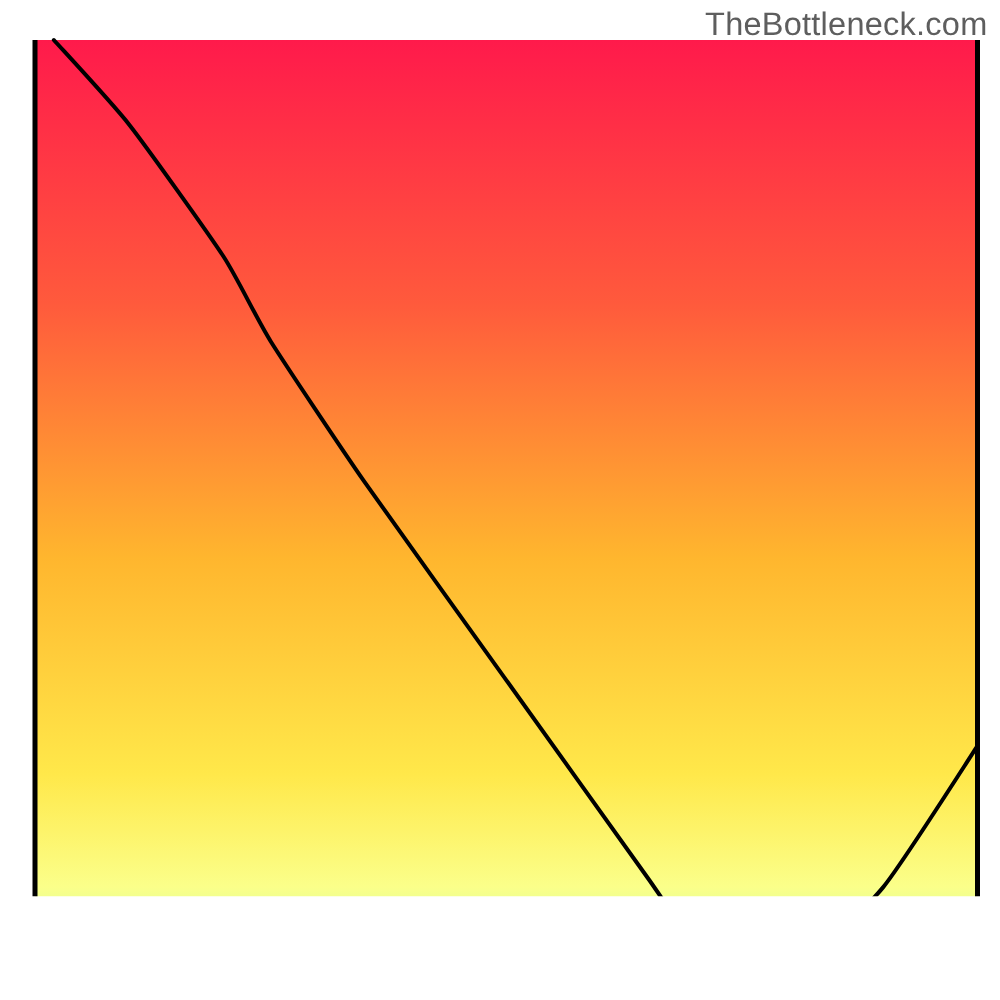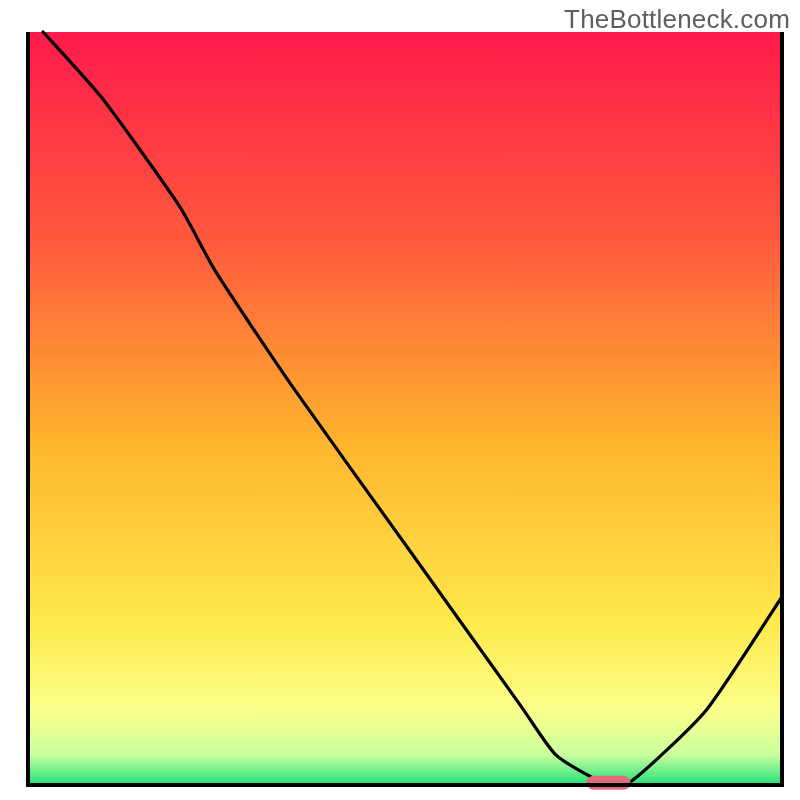--- a/index.html
+++ b/index.html
@@ -6,21 +6,21 @@
     margin: 0;
     padding: 0;
     width: 800px;
     height: 800px;
     background: #ffffff;
     font-family: Arial, Helvetica, sans-serif;
   }
   .chart-container {
     position: relative;
     width: 800px;
-    height: 800px;
+    height: 717px;
     overflow: hidden;
   }
   .watermark {
     position: absolute;
     top: 4px;
     right: 10px;
     color: #5e5e5e;
     font-size: 26px;
     font-weight: 500;
     z-index: 20;

